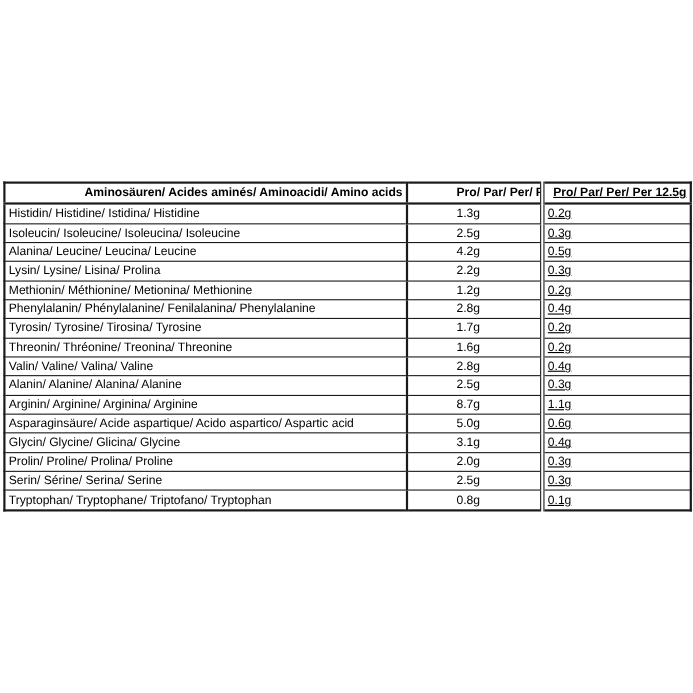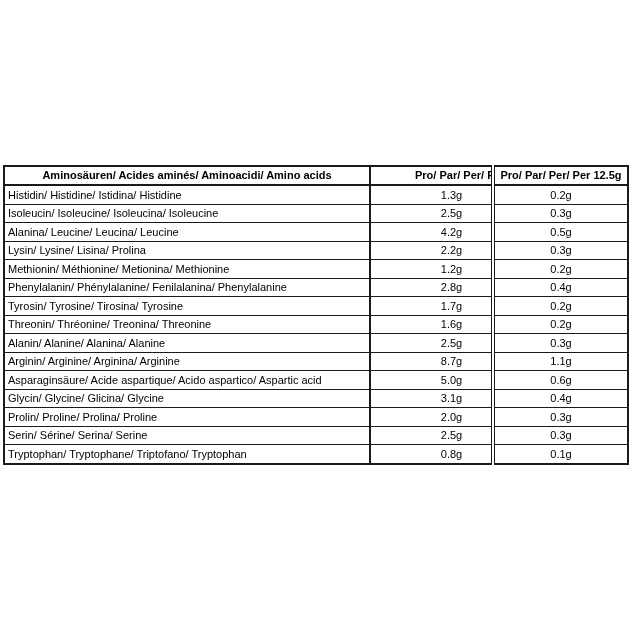--- a/index.html
+++ b/index.html
@@ -32,32 +32,33 @@
     border: 1px solid #1a1a1a;
     padding: 0 3px;
     overflow: hidden;
     white-space: nowrap;
     vertical-align: middle;
     line-height: 1.1;
   }
   .amino-table thead th {
     border-bottom: 2px solid #1a1a1a;
     font-weight: bold;
-    text-align: center;
+    text-align: right;
     height: 17px;
   }
   .amino-table .col2 {
     border-left: 2px solid #1a1a1a;
     padding-left: 44px;
   }
   .amino-table .col3 {
     border-left: 4px double #1a1a1a;
+    text-decoration: underline;
   }
   .amino-table td.c-val {
-    text-align: center;
+    text-align: left;
   }
   .amino-table td.c-name {
     text-align: left;
   }
 </style>
 </head>
 <body>
 
 <div class="page">
   <table class="amino-table">
@@ -108,20 +109,25 @@
     <td class="c-name">Tyrosin/ Tyrosine/ Tirosina/ Tyrosine</td>
     <td class="c-val col2">1.7g</td>
     <td class="c-val col3">0.2g</td>
   </tr>
         <tr>
     <td class="c-name">Threonin/ Thréonine/ Treonina/ Threonine</td>
     <td class="c-val col2">1.6g</td>
     <td class="c-val col3">0.2g</td>
   </tr>
         <tr>
+    <td class="c-name">Valin/ Valine/ Valina/ Valine</td>
+    <td class="c-val col2">2.8g</td>
+    <td class="c-val col3">0.4g</td>
+  </tr>
+        <tr>
     <td class="c-name">Alanin/ Alanine/ Alanina/ Alanine</td>
     <td class="c-val col2">2.5g</td>
     <td class="c-val col3">0.3g</td>
   </tr>
         <tr>
     <td class="c-name">Arginin/ Arginine/ Arginina/ Arginine</td>
     <td class="c-val col2">8.7g</td>
     <td class="c-val col3">1.1g</td>
   </tr>
         <tr>

